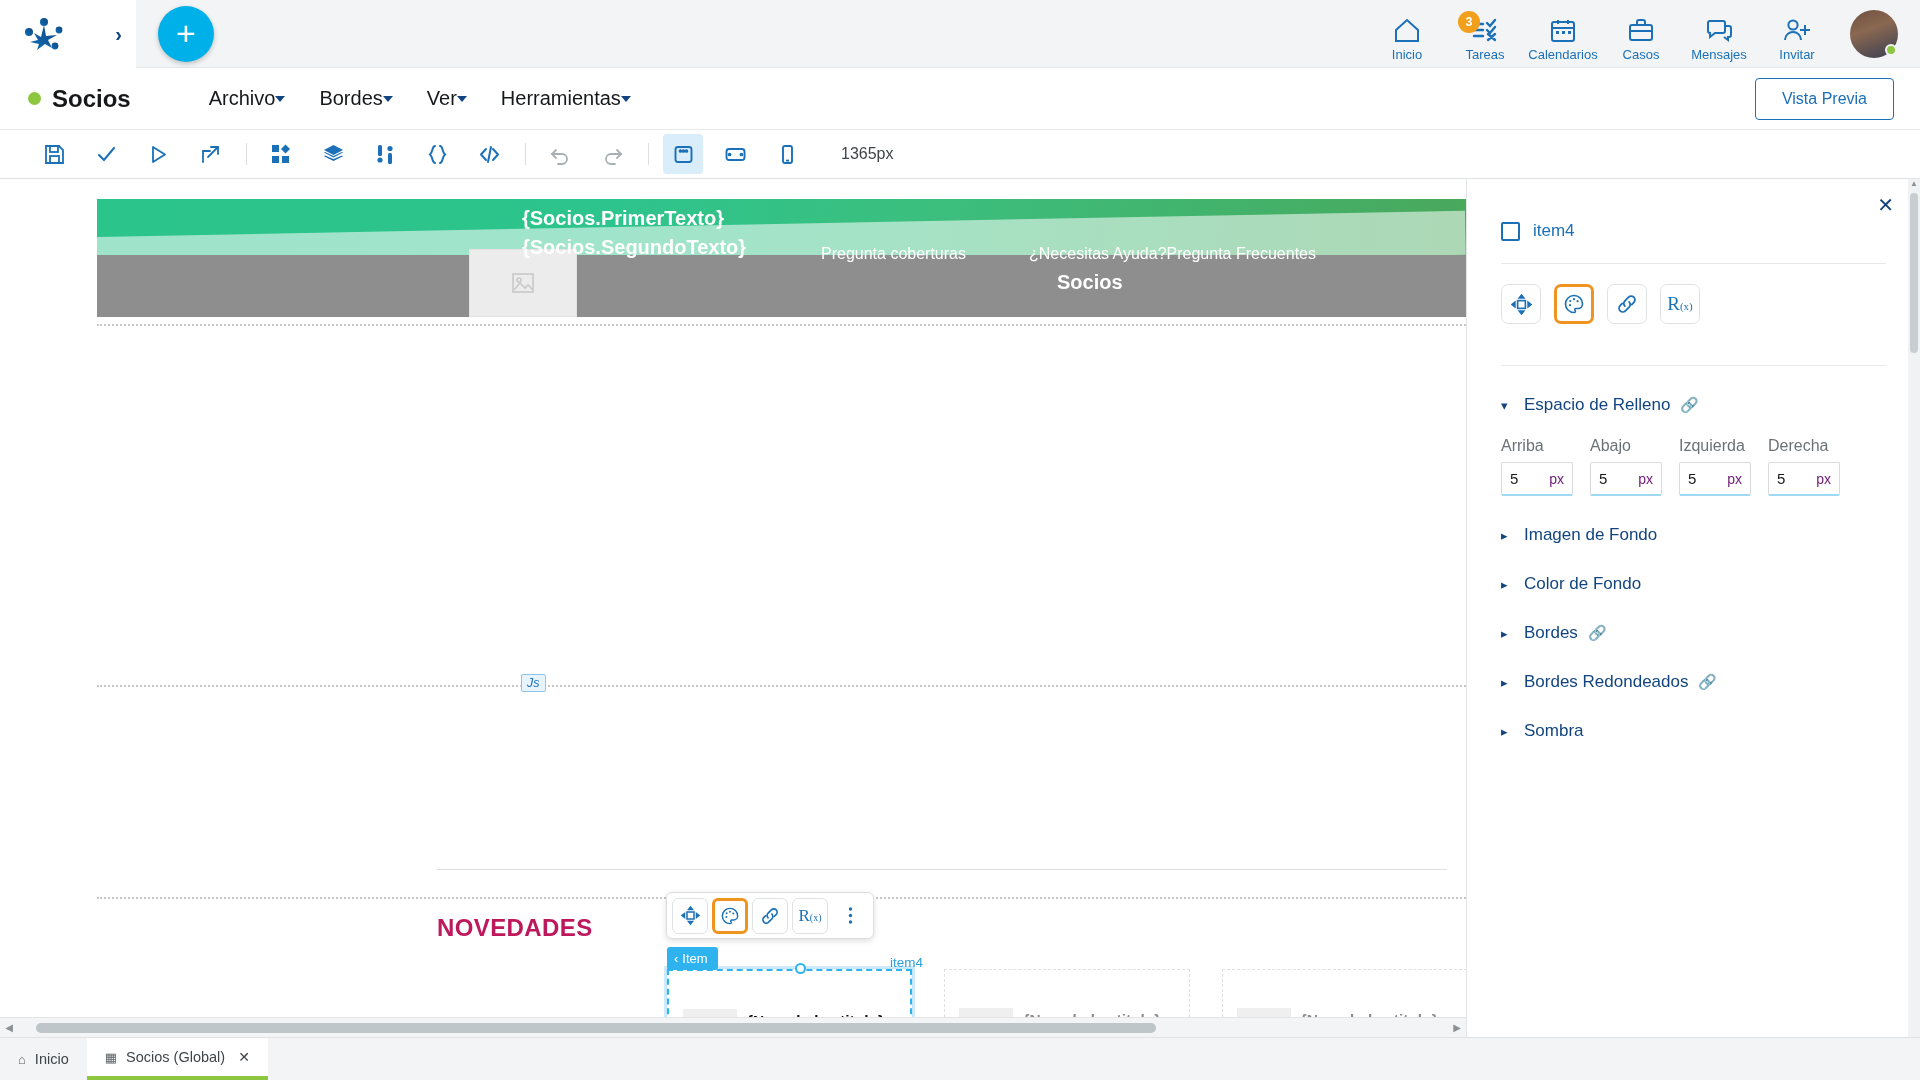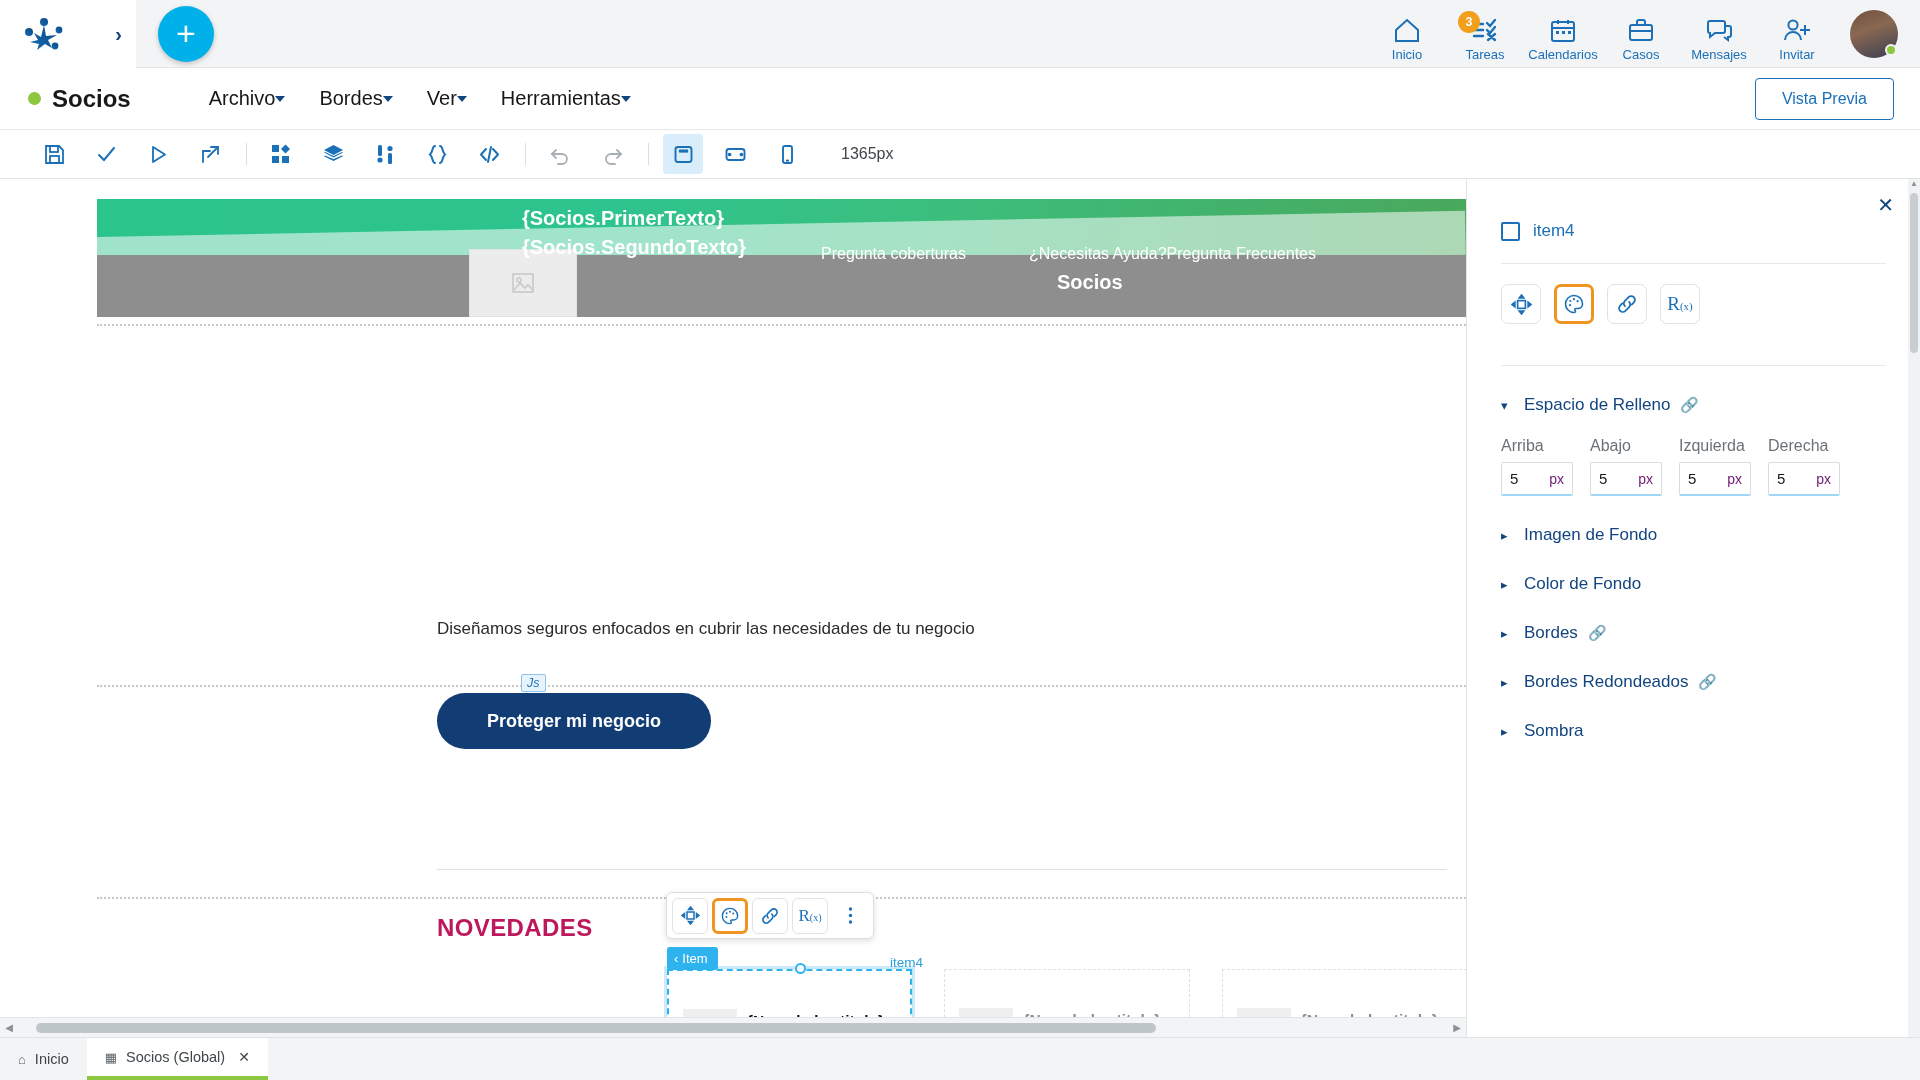--- a/index.html
+++ b/index.html
@@ -526,23 +526,21 @@
       </div>
       <div class="hero-link" id="hero-link1">Pregunta coberturas</div>
       <div class="hero-link" id="hero-link2">¿Necesitas Ayuda?Pregunta Frecuentes</div>
       <div id="hero-center">Socios</div>
     </div>
 
     <div class="dotted-rule" id="sec1-top"></div>
     <div class="dotted-rule" id="sec1-bot"></div>
     <div class="dotted-rule" id="sec2-top"></div>
 
-    <div id="p-offer">Diseñamos seguros enfocados en cubrir las necesidades de tu negocio</div>
     <div id="js-tag">Js</div>
-    <div id="btn-proteger">Proteger mi negocio</div>
 
     <div id="hr-mid"></div>
     <div id="h-novedades">NOVEDADES</div>
   </div>
 
   <div id="float-tb">
     <div class="ft-ico">
       <svg width="19" height="19" viewBox="0 0 19 19" fill="none" stroke="#1b70b8" stroke-width="1.5">
         <rect x="6" y="6" width="7" height="7"></rect>
         <path d="M9.5 1 l2 2.5 h-4 Z M9.5 18 l2 -2.5 h-4 Z M1 9.5 l2.5 2 v-4 Z M18 9.5 l-2.5 2 v-4 Z" fill="#1b70b8"></path>

